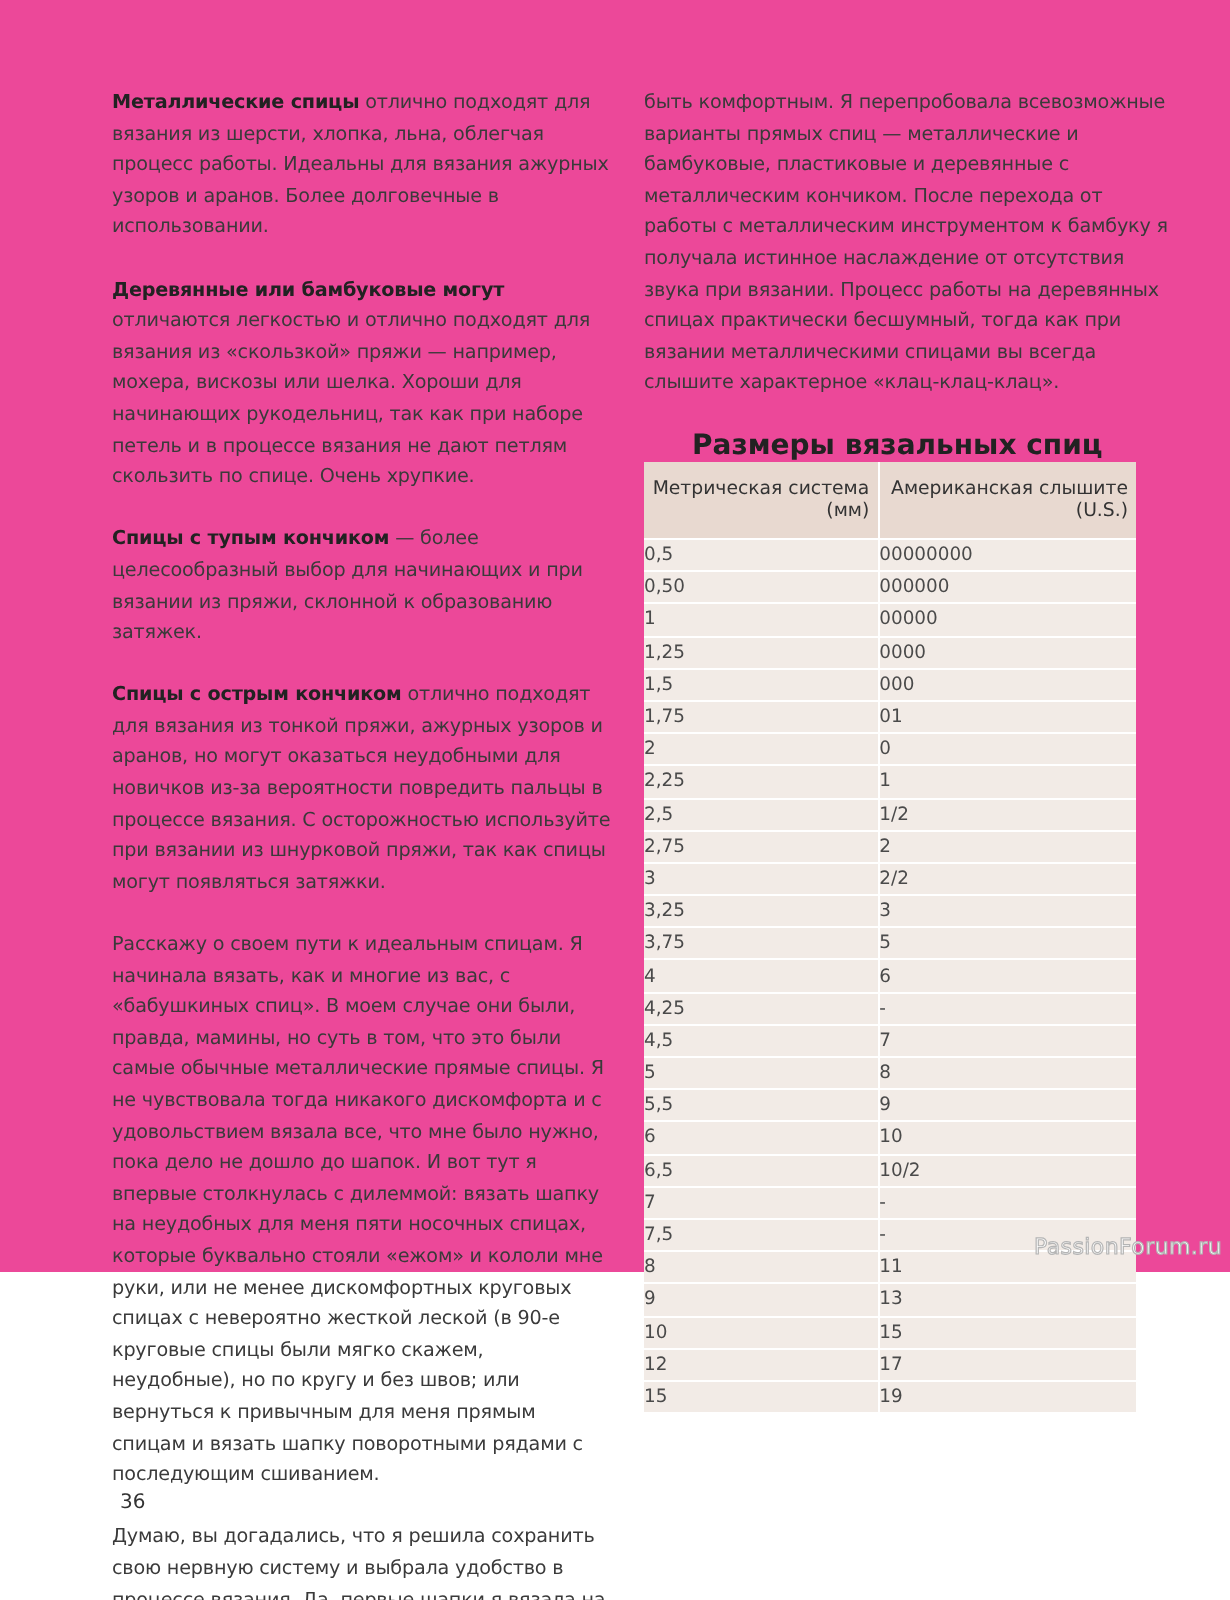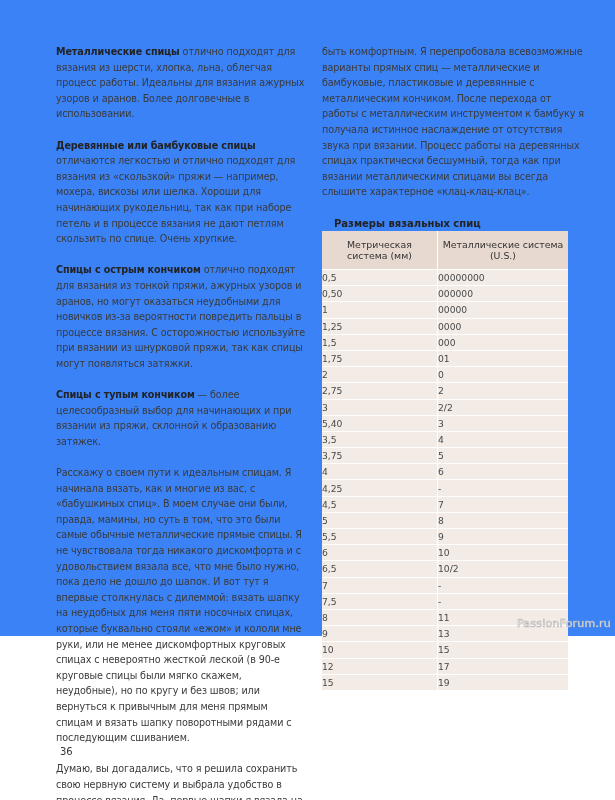--- a/index.html
+++ b/index.html
@@ -12,21 +12,21 @@
       height: 800px;
       position: relative;
       overflow: hidden;
       font-family: "DejaVu Sans", sans-serif;
       color: #3a3a3a;
     }
     .page {
       position: absolute;
       left: 0; top: 0;
       width: 615px; height: 636px;
-      background: #3b82f6;
+      background: #ec4899;
     }
     .col-left {
       position: absolute;
       left: 56px;
       top: 44px;
       width: 250px;
     }
     .col-right {
       position: absolute;
       left: 322px;
@@ -38,44 +38,44 @@
       line-height: 15.6px;
       margin: 0 0 15.6px 0;
       letter-spacing: -0.1px;
       color: #3a3a3a;
     }
     .para b {
       font-weight: bold;
       color: #222;
     }
     .section-title {
-      font-size: 10px;
+      font-size: 14px;
       font-weight: bold;
       color: #222;
-      margin: 0 0 15px 2px;
+      margin: 0 0 15px 14px;
       line-height: 15.6px;
       padding-left: 10px;
     }
     table.sizes {
       position: absolute;
       left: 322px;
       top: 231px;
       width: 246px;
       border-collapse: collapse;
       font-size: 9.2px;
       color: #4a4a4a;
     }
     table.sizes th {
       background: #e8d9d0;
       font-weight: normal;
       color: #333;
       height: 38px;
       line-height: 11px;
       padding: 0 4px;
-      text-align: center;
+      text-align: right;
       border-right: 1px solid #ffffff;
       font-size: 9.4px;
     }
     table.sizes th:last-child { border-right: none; }
     table.sizes td {
       background: #f2ebe6;
       height: 15.2px;
       line-height: 15px;
       padding: 0;
       text-align: left;
@@ -101,37 +101,37 @@
       font-family: "DejaVu Sans", sans-serif;
     }
   </style>
 </head>
 <body>
 
 <div class="page">
 
   <div class="col-left">
     <p class="para"><b>Металлические спицы</b><span> отлично подходят для вязания из шерсти, хлопка, льна, облегчая процесс работы. Идеальны для вязания ажурных узоров и аранов. Более долговечные в использовании.</span></p>
-    <p class="para"><b>Деревянные или бамбуковые спицы</b><span> отличаются легкостью и отлично подходят для вязания из «скользкой» пряжи — например, мохера, вискозы или шелка. Хороши для начинающих рукодельниц, так как при наборе петель и в процессе вязания не дают петлям скользить по спице. Очень хрупкие.</span></p>
+    <p class="para"><b>Деревянные или бамбуковые могут</b><span> отличаются легкостью и отлично подходят для вязания из «скользкой» пряжи — например, мохера, вискозы или шелка. Хороши для начинающих рукодельниц, так как при наборе петель и в процессе вязания не дают петлям скользить по спице. Очень хрупкие.</span></p>
+    <p class="para"><b>Спицы с тупым кончиком</b><span> — более целесообразный выбор для начинающих и при вязании из пряжи, склонной к образованию затяжек.</span></p>
     <p class="para"><b>Спицы с острым кончиком</b><span> отлично подходят для вязания из тонкой пряжи, ажурных узоров и аранов, но могут оказаться неудобными для новичков из-за вероятности повредить пальцы в процессе вязания. С осторожностью используйте при вязании из шнурковой пряжи, так как спицы могут появляться затяжки.</span></p>
-    <p class="para"><b>Спицы с тупым кончиком</b><span> — более целесообразный выбор для начинающих и при вязании из пряжи, склонной к образованию затяжек.</span></p>
     <p class="para"><span>Расскажу о своем пути к идеальным спицам. Я начинала вязать, как и многие из вас, с «бабушкиных спиц». В моем случае они были, правда, мамины, но суть в том, что это были самые обычные металлические прямые спицы. Я не чувствовала тогда никакого дискомфорта и с удовольствием вязала все, что мне было нужно, пока дело не дошло до шапок. И вот тут я впервые столкнулась с дилеммой: вязать шапку на неудобных для меня пяти носочных спицах, которые буквально стояли «ежом» и кололи мне руки, или не менее дискомфортных круговых спицах с невероятно жесткой леской (в 90-е круговые спицы были мягко скажем, неудобные), но по кругу и без швов; или вернуться к привычным для меня прямым спицам и вязать шапку поворотными рядами с последующим сшиванием.</span></p>
     <p class="para"><span>Думаю, вы догадались, что я решила сохранить свою нервную систему и выбрала удобство в процессе вязания. Да, первые шапки я вязала на прямых спицах, и долгое время никто меня не мог переубедить, что вязание по кругу может</span></p>
   </div>
 
   <div class="col-right">
     <p class="para">быть комфортным. Я перепробовала всевозможные варианты прямых спиц — металлические и бамбуковые, пластиковые и деревянные с металлическим кончиком. После перехода от работы с металлическим инструментом к бамбуку я получала истинное наслаждение от отсутствия звука при вязании. Процесс работы на деревянных спицах практически бесшумный, тогда как при вязании металлическими спицами вы всегда слышите характерное «клац-клац-клац».</p>
     <div class="section-title">Размеры вязальных спиц</div>
   </div>
 
   <table class="sizes">
     <thead>
       <tr>
         <th>Метрическая система (мм)</th>
-        <th>Металлические система (U.S.)</th>
+        <th>Американская слышите (U.S.)</th>
       </tr>
     </thead>
     <tbody id="table-body">
         <tr>
           <td>0,5</td>
           <td>00000000</td>
         </tr>
         <tr>
           <td>0,50</td>
           <td>000000</td>
@@ -150,34 +150,38 @@
         </tr>
         <tr>
           <td>1,75</td>
           <td>01</td>
         </tr>
         <tr>
           <td>2</td>
           <td>0</td>
         </tr>
         <tr>
+          <td>2,25</td>
+          <td>1</td>
+        </tr>
+        <tr>
+          <td>2,5</td>
+          <td>1/2</td>
+        </tr>
+        <tr>
           <td>2,75</td>
           <td>2</td>
         </tr>
         <tr>
           <td>3</td>
           <td>2/2</td>
         </tr>
         <tr>
-          <td>5,40</td>
+          <td>3,25</td>
           <td>3</td>
-        </tr>
-        <tr>
-          <td>3,5</td>
-          <td>4</td>
         </tr>
         <tr>
           <td>3,75</td>
           <td>5</td>
         </tr>
         <tr>
           <td>4</td>
           <td>6</td>
         </tr>
         <tr>

